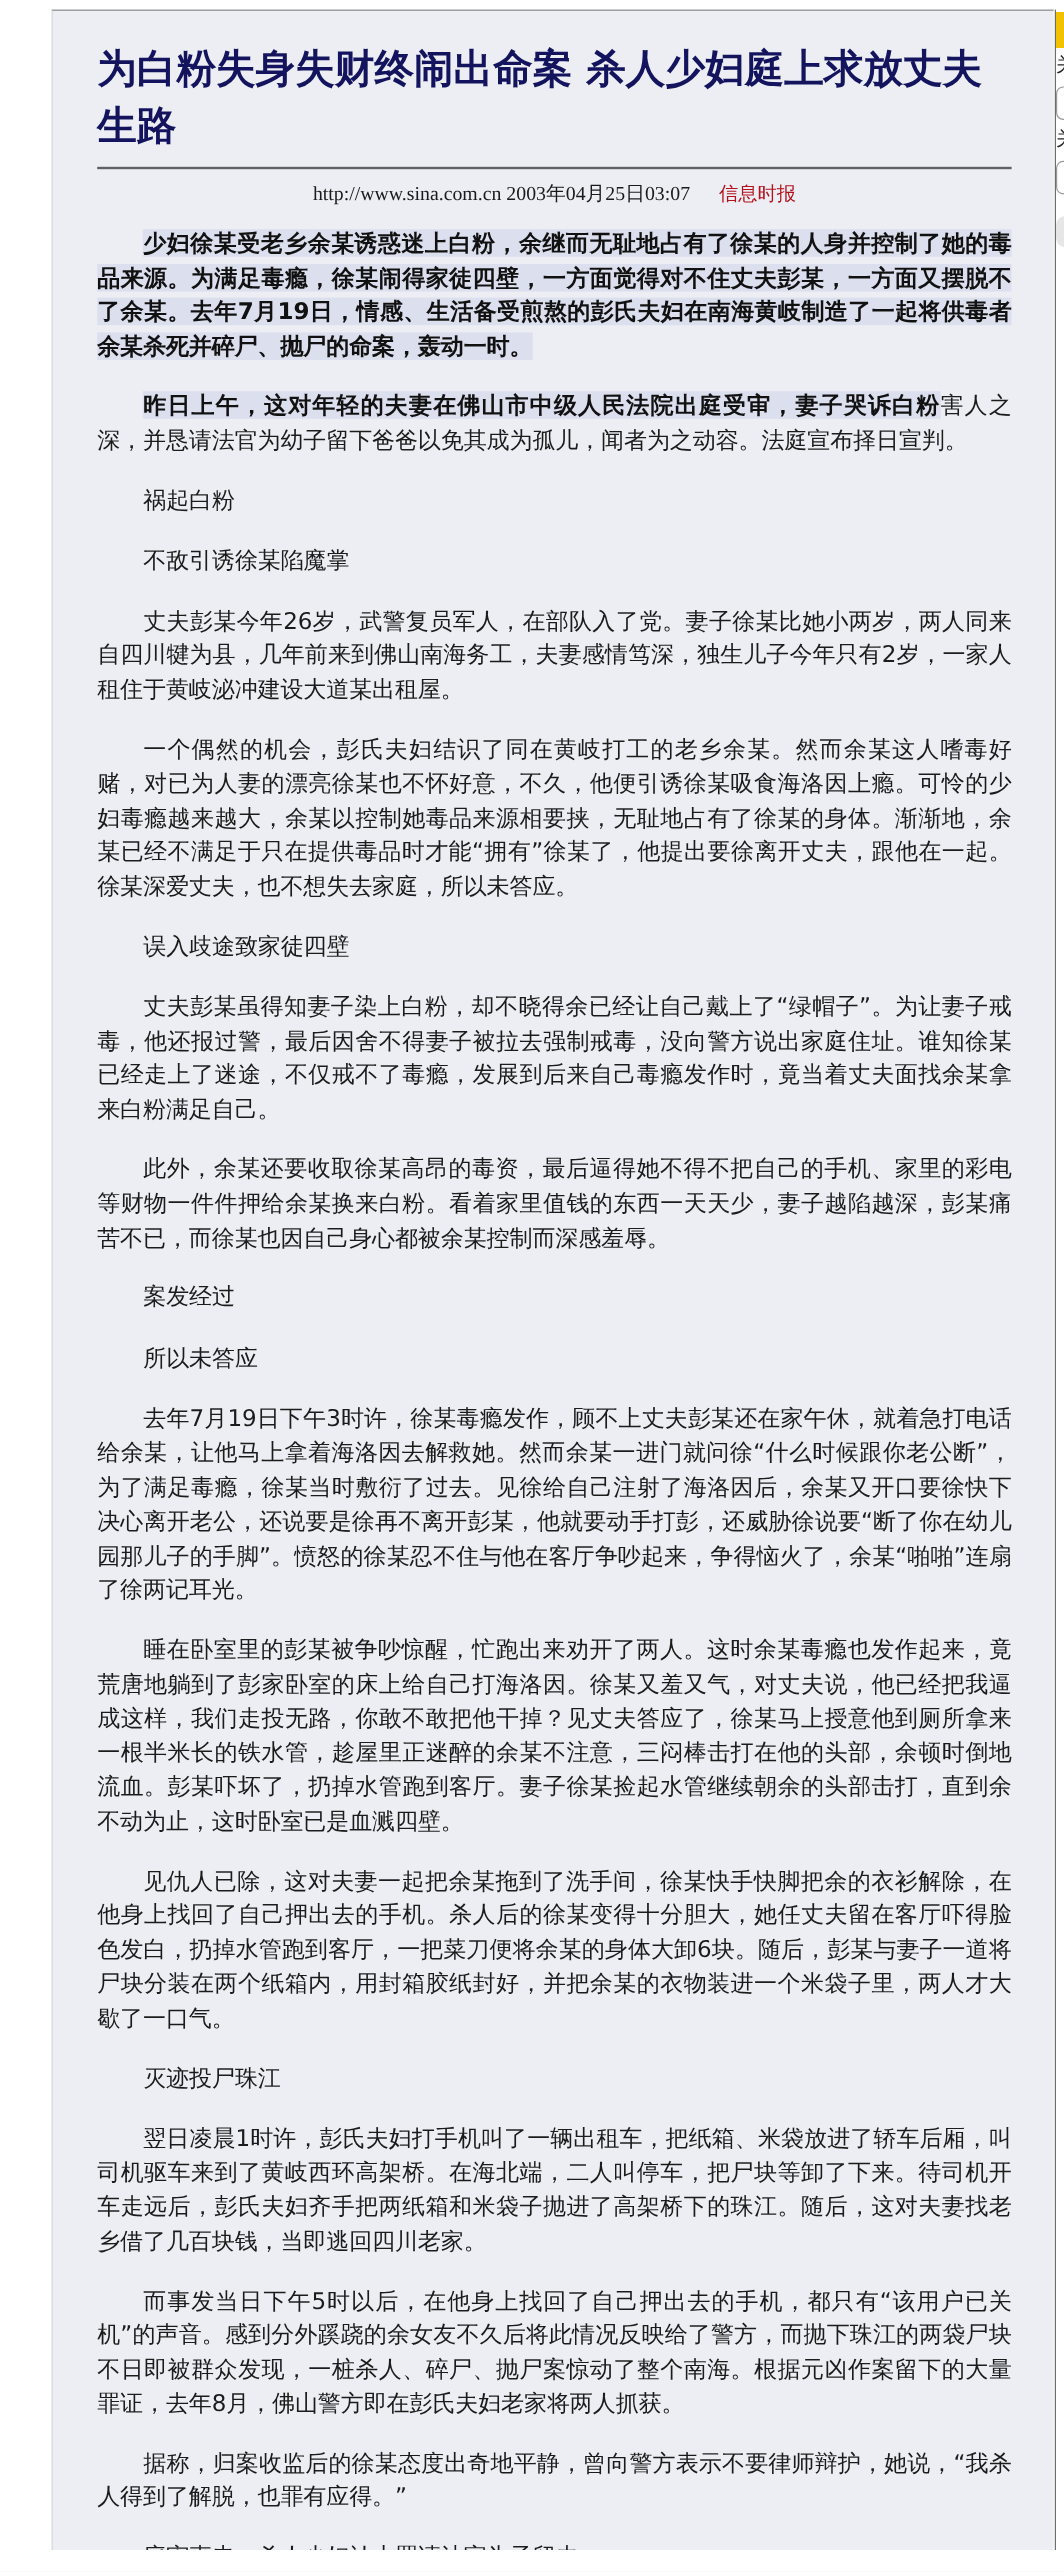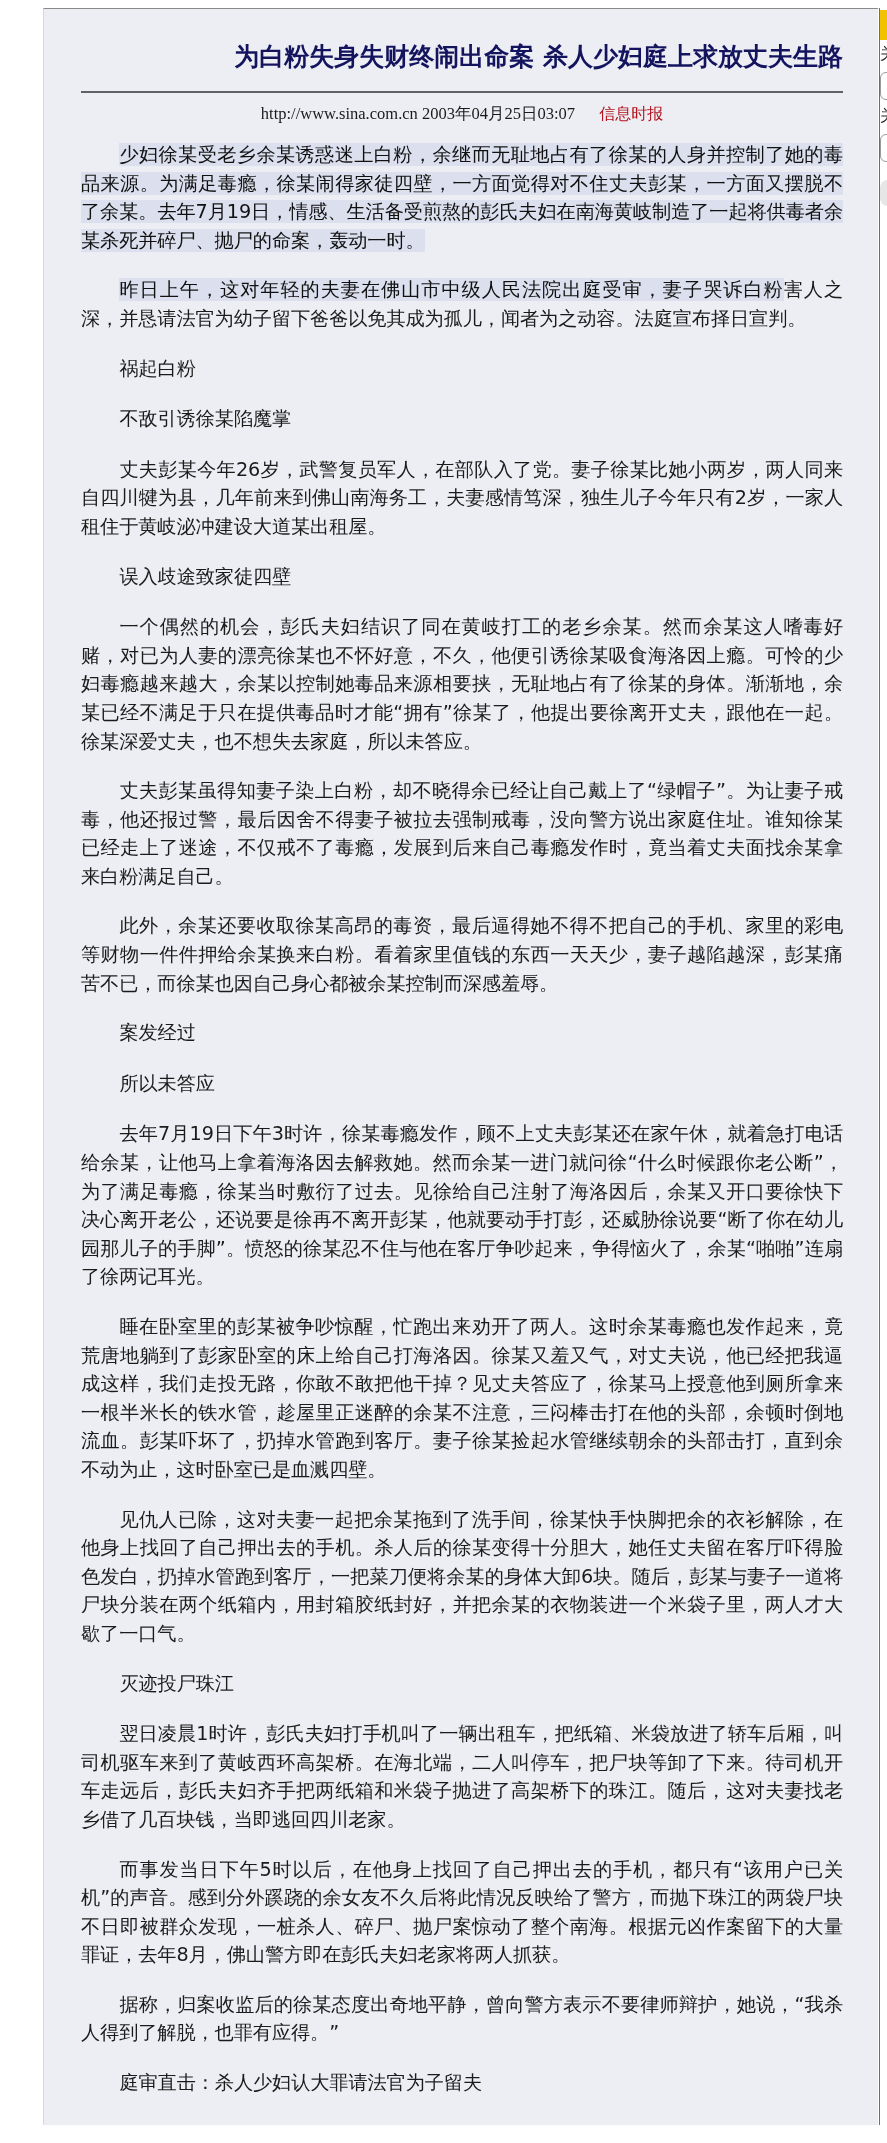--- a/index.html
+++ b/index.html
@@ -23,24 +23,24 @@
     box-sizing: border-box;
   }
   .article {
     position: absolute;
     left: 37px;
     top: 0;
     width: 762px;
   }
   .title {
     margin: 24px 0 0 0;
-    text-align: right;
+    text-align: left;
     color: #13135e;
     font-weight: bold;
-    font-size: 25px;
+    font-size: 33px;
     line-height: 48px;
     letter-spacing: 0px;
   }
   .separator {
     margin-top: 10px;
     height: 2px;
     background: #5e6166;
     width: 762px;
   }
   .byline {
@@ -68,21 +68,21 @@
     text-indent: 2em;
     text-align: justify;
     letter-spacing: -0.1px;
   }
   .para.heading {
     margin-bottom: 22px;
   }
   .hl {
     background: #dcdfee;
   }
-  .bold { font-weight: normal; color: #111; }
+  .bold { font-weight: bold; color: #111; }
   .side-panel {
     position: absolute;
     left: 879px;
     top: 8px;
     width: 8px;
     height: 2117px;
     border-left: 1px solid #6e6e6e;
     background: #ffffff;
     overflow: hidden;
   }
@@ -120,22 +120,22 @@
     </div>
 
     <div class="body-text">
       <p class="para bold"><span class="hl">少妇徐某受老乡余某诱惑迷上白粉，余继而无耻地占有了徐某的人身并控制了她的毒品来源。为满足毒瘾，徐某闹得家徒四壁，一方面觉得对不住丈夫彭某，一方面又摆脱不了余某。去年7月19日，情感、生活备受煎熬的彭氏夫妇在南海黄岐制造了一起将供毒者余某杀死并碎尸、抛尸的命案，轰动一时。</span></p>
 
       <p class="para"><span class="hl bold">昨日上午，这对年轻的夫妻在佛山市中级人民法院出庭受审，妻子哭诉白粉</span><span>害人之深，并恳请法官为幼子留下爸爸以免其成为孤儿，闻者为之动容。法庭宣布择日宣判。</span></p>
 
       <p class="para heading">祸起白粉</p>
       <p class="para heading">不敌引诱徐某陷魔掌</p>
       <p class="para">丈夫彭某今年26岁，武警复员军人，在部队入了党。妻子徐某比她小两岁，两人同来自四川犍为县，几年前来到佛山南海务工，夫妻感情笃深，独生儿子今年只有2岁，一家人租住于黄岐泌冲建设大道某出租屋。</p>
+      <p class="para">一个偶然的机会，彭氏夫妇结识了同在黄岐打工的老乡余某。然而余某这人嗜毒好赌，对已为人妻的漂亮徐某也不怀好意，不久，他便引诱徐某吸食海洛因上瘾。可怜的少妇毒瘾越来越大，余某以控制她毒品来源相要挟，无耻地占有了徐某的身体。渐渐地，余某已经不满足于只在提供毒品时才能“拥有”徐某了，他提出要徐离开丈夫，跟他在一起。徐某深爱丈夫，也不想失去家庭，所以未答应。</p>
       <p class="para heading">误入歧途致家徒四壁</p>
-      <p class="para">一个偶然的机会，彭氏夫妇结识了同在黄岐打工的老乡余某。然而余某这人嗜毒好赌，对已为人妻的漂亮徐某也不怀好意，不久，他便引诱徐某吸食海洛因上瘾。可怜的少妇毒瘾越来越大，余某以控制她毒品来源相要挟，无耻地占有了徐某的身体。渐渐地，余某已经不满足于只在提供毒品时才能“拥有”徐某了，他提出要徐离开丈夫，跟他在一起。徐某深爱丈夫，也不想失去家庭，所以未答应。</p>
       <p class="para">丈夫彭某虽得知妻子染上白粉，却不晓得余已经让自己戴上了“绿帽子”。为让妻子戒毒，他还报过警，最后因舍不得妻子被拉去强制戒毒，没向警方说出家庭住址。谁知徐某已经走上了迷途，不仅戒不了毒瘾，发展到后来自己毒瘾发作时，竟当着丈夫面找余某拿来白粉满足自己。</p>
       <p class="para">此外，余某还要收取徐某高昂的毒资，最后逼得她不得不把自己的手机、家里的彩电等财物一件件押给余某换来白粉。看着家里值钱的东西一天天少，妻子越陷越深，彭某痛苦不已，而徐某也因自己身心都被余某控制而深感羞辱。</p>
       <p class="para heading">案发经过</p>
       <p class="para heading">所以未答应</p>
       <p class="para">去年7月19日下午3时许，徐某毒瘾发作，顾不上丈夫彭某还在家午休，就着急打电话给余某，让他马上拿着海洛因去解救她。然而余某一进门就问徐“什么时候跟你老公断”，为了满足毒瘾，徐某当时敷衍了过去。见徐给自己注射了海洛因后，余某又开口要徐快下决心离开老公，还说要是徐再不离开彭某，他就要动手打彭，还威胁徐说要“断了你在幼儿园那儿子的手脚”。愤怒的徐某忍不住与他在客厅争吵起来，争得恼火了，余某“啪啪”连扇了徐两记耳光。</p>
       <p class="para">睡在卧室里的彭某被争吵惊醒，忙跑出来劝开了两人。这时余某毒瘾也发作起来，竟荒唐地躺到了彭家卧室的床上给自己打海洛因。徐某又羞又气，对丈夫说，他已经把我逼成这样，我们走投无路，你敢不敢把他干掉？见丈夫答应了，徐某马上授意他到厕所拿来一根半米长的铁水管，趁屋里正迷醉的余某不注意，三闷棒击打在他的头部，余顿时倒地流血。彭某吓坏了，扔掉水管跑到客厅。妻子徐某捡起水管继续朝余的头部击打，直到余不动为止，这时卧室已是血溅四壁。</p>
       <p class="para">见仇人已除，这对夫妻一起把余某拖到了洗手间，徐某快手快脚把余的衣衫解除，在他身上找回了自己押出去的手机。杀人后的徐某变得十分胆大，她任丈夫留在客厅吓得脸色发白，扔掉水管跑到客厅，一把菜刀便将余某的身体大卸6块。随后，彭某与妻子一道将尸块分装在两个纸箱内，用封箱胶纸封好，并把余某的衣物装进一个米袋子里，两人才大歇了一口气。</p>
       <p class="para heading">灭迹投尸珠江</p>
       <p class="para">翌日凌晨1时许，彭氏夫妇打手机叫了一辆出租车，把纸箱、米袋放进了轿车后厢，叫司机驱车来到了黄岐西环高架桥。在海北端，二人叫停车，把尸块等卸了下来。待司机开车走远后，彭氏夫妇齐手把两纸箱和米袋子抛进了高架桥下的珠江。随后，这对夫妻找老乡借了几百块钱，当即逃回四川老家。</p>
       <p class="para">而事发当日下午5时以后，在他身上找回了自己押出去的手机，都只有“该用户已关机”的声音。感到分外蹊跷的余女友不久后将此情况反映给了警方，而抛下珠江的两袋尸块不日即被群众发现，一桩杀人、碎尸、抛尸案惊动了整个南海。根据元凶作案留下的大量罪证，去年8月，佛山警方即在彭氏夫妇老家将两人抓获。</p>

